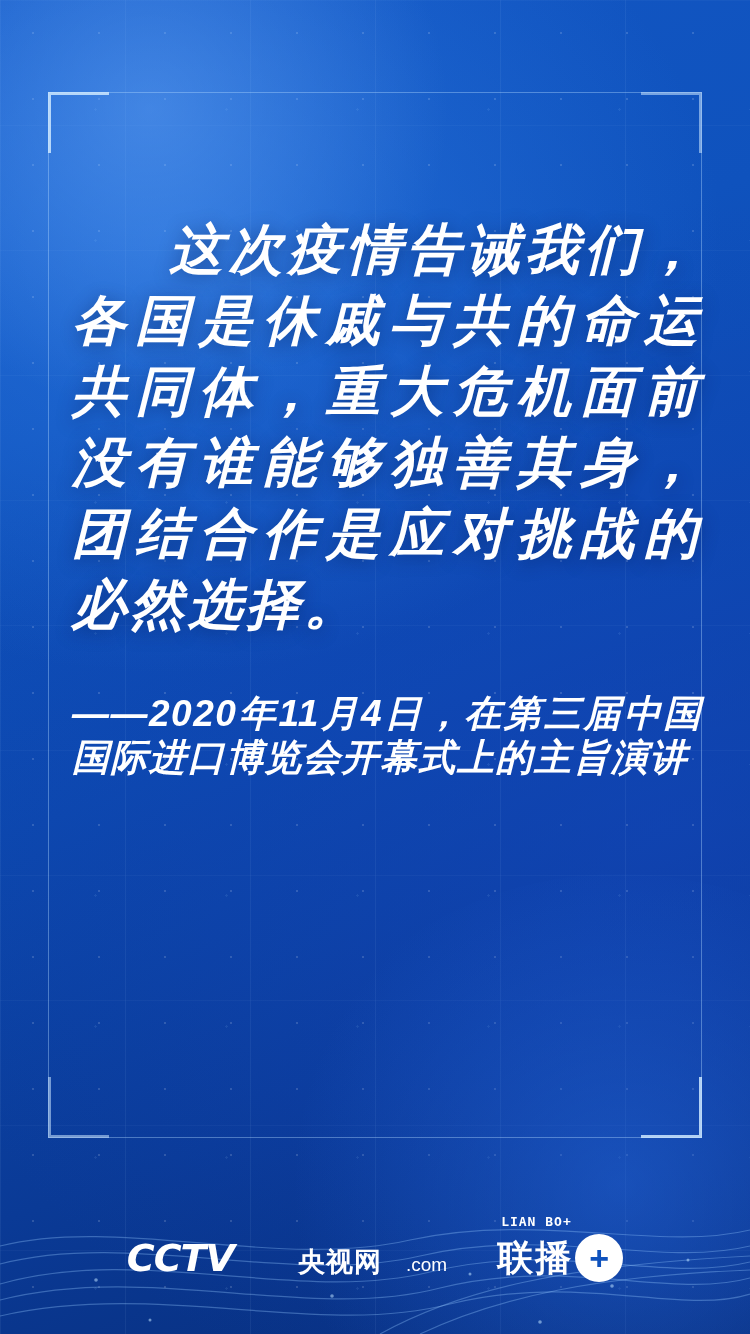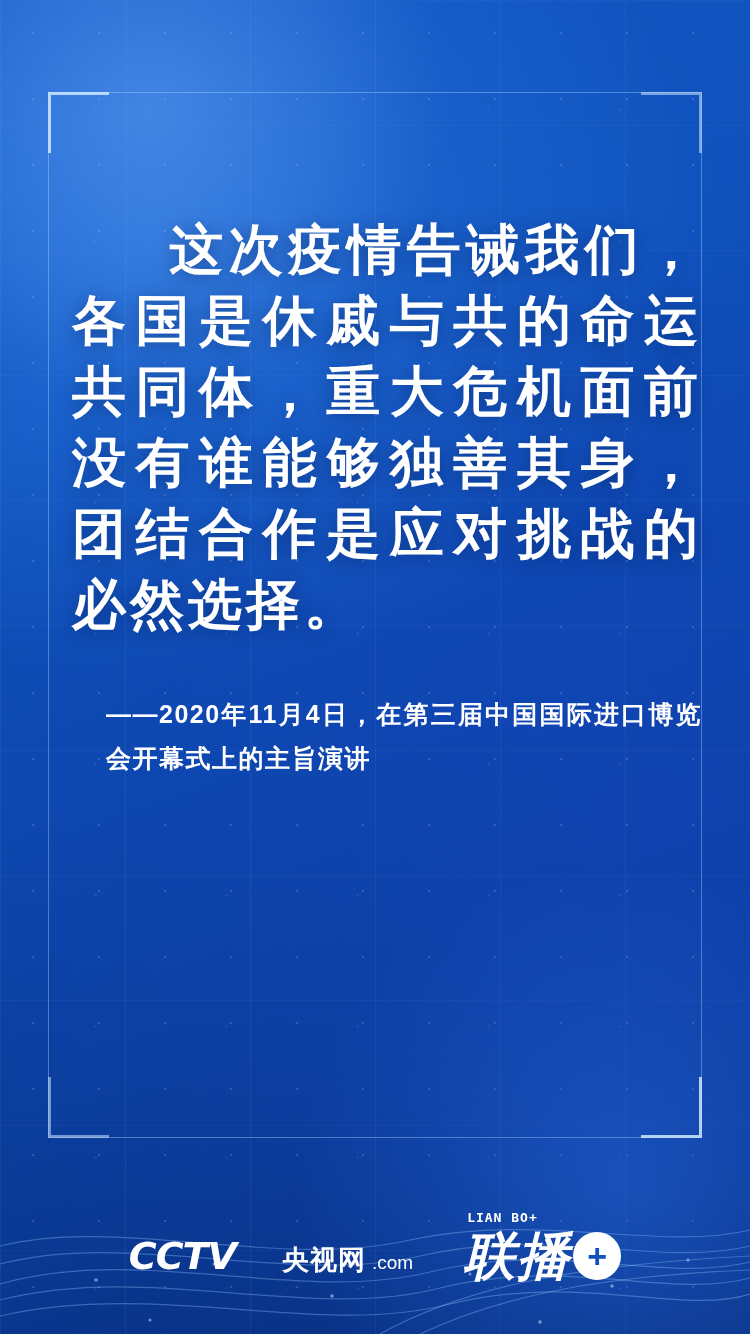--- a/index.html
+++ b/index.html
@@ -91,45 +91,45 @@
     border-left: 3px solid rgba(205,232,255,.55);
     border-bottom: 3px solid rgba(205,232,255,.55);
   }
 
   
   .content {
     position: absolute;
     left: 72px;
     right: 48px;
     top: 214px;
+    font-style: italic;
   }
   .quote {
     color: #ffffff;
     font-size: 54px;
     line-height: 71px;
     letter-spacing: 4px;
     font-weight: 700;
     text-align: justify;
     text-align-last: left;
     text-shadow: 0 3px 18px rgba(2,25,80,.45);
     word-break: break-all;
   }
   .quote .indent { display: inline-block; width: 96px; }
 
   .source {
     margin-top: 52px;
     color: #ffffff;
-    font-size: 25px;
+    font-size: 37px;
     line-height: 44px;
     letter-spacing: 1.5px;
     font-weight: 700;
     text-align: justify;
     text-align-last: left;
     word-break: break-all;
-    margin-left: 34px;
   }
 
   
   .wave {
     position: absolute;
     left: 0; right: 0; bottom: 0;
     height: 300px;
     overflow: hidden;
   }
   .wave svg { display: block; width: 100%; height: 100%; }
@@ -140,21 +140,21 @@
     left: 0; right: 0;
     bottom: 52px;
     display: flex;
     justify-content: center;
     align-items: center;
     gap: 46px;
   }
   .cctv {
     display: flex;
     align-items: baseline;
-    gap: 6px;
+    gap: 24px;
     color: #ffffff;
   }
   .cctv-mark {
     font-family: "DejaVu Sans", sans-serif;
     font-size: 38px;
     font-weight: 700;
     font-style: italic;
     letter-spacing: -1px;
     line-height: 1;
   }
@@ -181,23 +181,22 @@
   .lianbo-en {
     position: absolute;
     top: -20px; left: 8px;
     font-family: "DejaVu Sans Mono", monospace;
     font-size: 13px;
     font-weight: 700;
     color: #ffffff;
     letter-spacing: 1px;
   }
   .lianbo-cn {
-    font-size: 52px;
-    font-weight: 700;
-    font-style: italic;
+    font-size: 36px;
+    font-weight: 700;
     color: #ffffff;
     letter-spacing: 2px;
     line-height: 1;
   }
   .lianbo-plus {
     width: 48px; height: 48px;
     border-radius: 50%;
     background: #ffffff;
     color: #0f52bd;
     display: flex;

